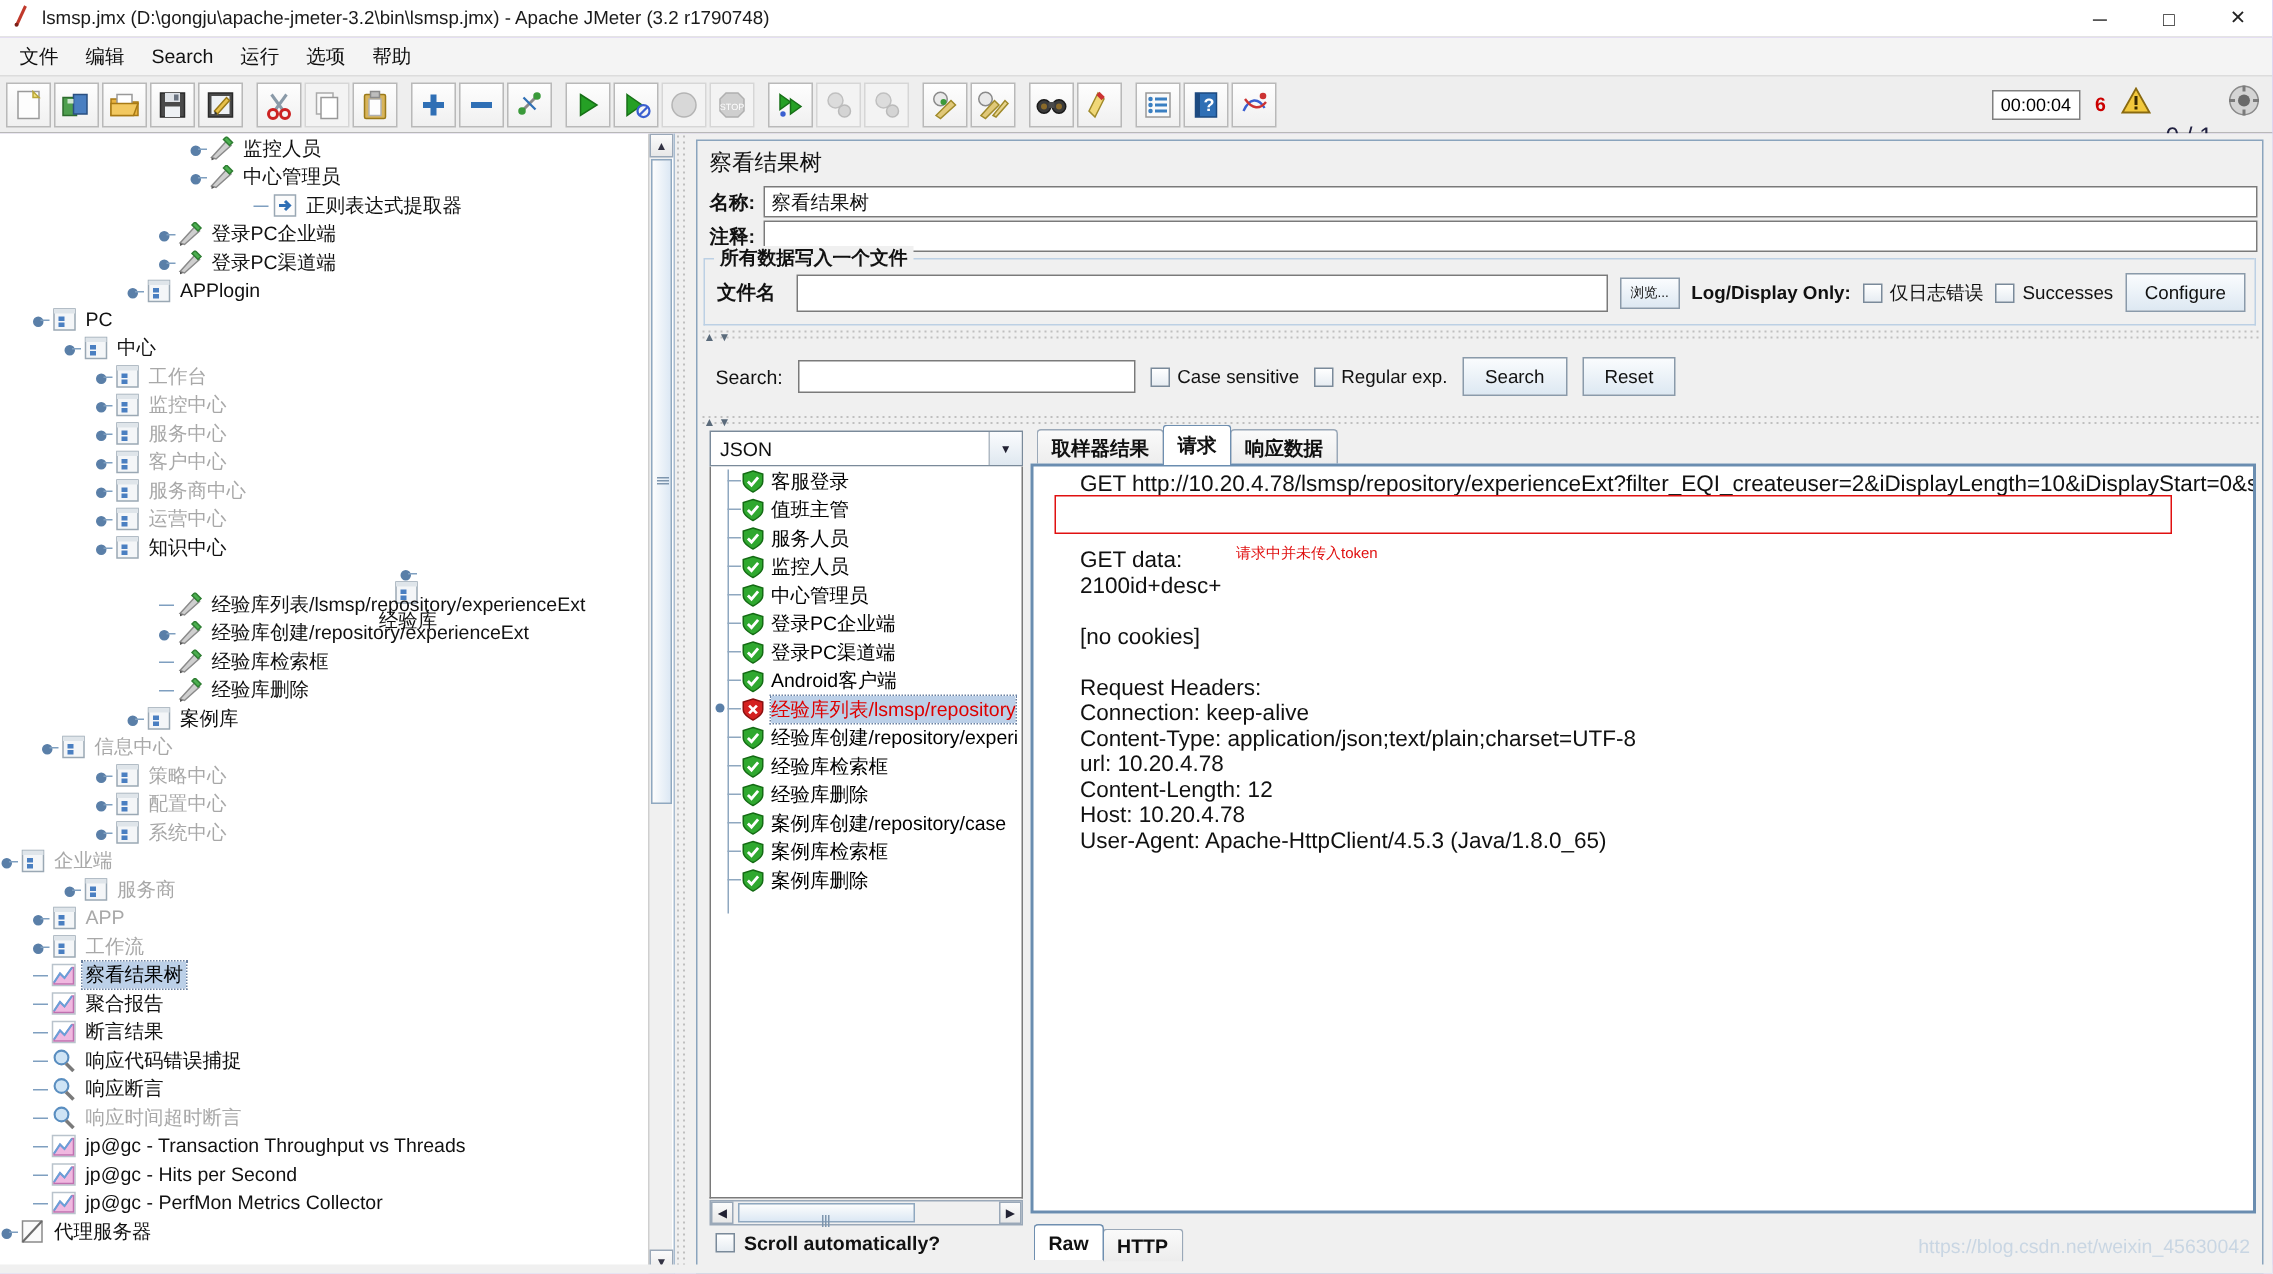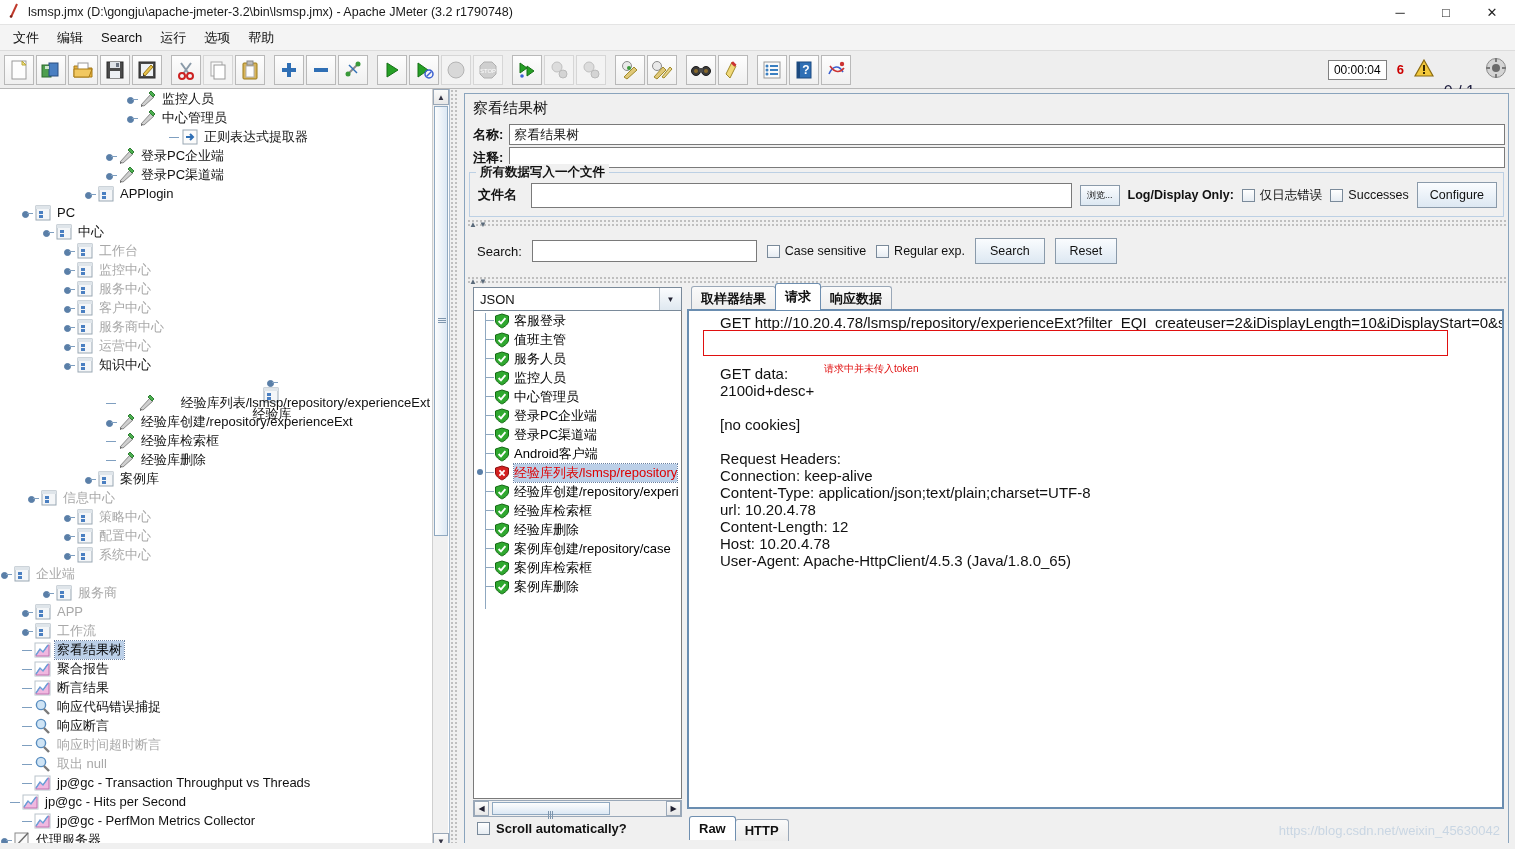--- a/index.html
+++ b/index.html
@@ -622,21 +622,21 @@
           <div class="tnode" style="padding-left: 112px; flex-direction: column;">
             <span class="handle"></span>
             <span class="ticon"><svg width="18" height="16">
                 <rect x="2" y="1" width="14" height="14" fill="#f4f6f8" stroke="#9aa8b4"></rect>
                 <rect x="2" y="1" width="14" height="3" fill="#dfe5ea"></rect>
                 <rect x="5" y="6" width="4" height="3" fill="#4a7fc1"></rect>
                 <rect x="5" y="10" width="4" height="3" fill="#4a7fc1"></rect>
               </svg></span>
             <span class="tlabel">经验库</span>
           </div>
-          <div class="tnode" style="padding-left: 105px; justify-content: space-between;">
+          <div class="tnode" style="padding-left: 105px;">
             <span class="handle leaf"></span>
             <span class="ticon"><svg width="18" height="16">
                 <path d="M2 14 L12 3 L15 6 L5 15 Z" fill="#cfcfcf" stroke="#8a8a8a"></path>
                 <path d="M10 2 L14 6 L16 4 L12 0 Z" fill="#4caf50" stroke="#2e7d32"></path>
                 <path d="M2 14 L2 16 L4 15 Z" fill="#555"></path>
               </svg></span>
             <span class="tlabel">经验库列表/lsmsp/repository/experienceExt</span>
           </div>
           <div class="tnode" style="padding-left: 105px;">
             <span class="handle"></span>
@@ -799,38 +799,30 @@
             <span class="tlabel">响应断言</span>
           </div>
           <div class="tnode disabled" style="padding-left: 21px;">
             <span class="handle leaf"></span>
             <span class="ticon"><svg width="18" height="16">
                 <circle cx="7" cy="6" r="4.6" fill="#cfe4f5" stroke="#5a8ec0" stroke-width="1.4"></circle>
                 <path d="M10 10 L15 15" stroke="#7a7a7a" stroke-width="2.4"></path>
               </svg></span>
             <span class="tlabel">响应时间超时断言</span>
           </div>
-          <div class="tnode disabled" style="padding-left: 21px;">
-            <span class="handle leaf"></span>
-            <span class="ticon"><svg width="18" height="16">
-                <circle cx="7" cy="6" r="4.6" fill="#cfe4f5" stroke="#5a8ec0" stroke-width="1.4"></circle>
-                <path d="M10 10 L15 15" stroke="#7a7a7a" stroke-width="2.4"></path>
-              </svg></span>
-            <span class="tlabel">取出 null</span>
-          </div>
           <div class="tnode" style="padding-left: 21px;">
             <span class="handle leaf"></span>
             <span class="ticon"><svg width="18" height="16">
                 <rect x="1" y="1" width="15" height="14" fill="#fff" stroke="#b9c3cc"></rect>
                 <path d="M2 13 L6 7 L9 10 L14 3 L15 3 L15 14 L2 14 Z" fill="#f0b8e0" stroke="#c070b0"></path>
                 <path d="M2 13 L6 7 L9 10 L14 3" stroke="#6a9fd8" fill="none" stroke-width="1.4"></path>
               </svg></span>
             <span class="tlabel">jp@gc - Transaction Throughput vs Threads</span>
           </div>
-          <div class="tnode" style="padding-left: 9px;">
+          <div class="tnode" style="padding-left: 21px;">
             <span class="handle leaf"></span>
             <span class="ticon"><svg width="18" height="16">
                 <rect x="1" y="1" width="15" height="14" fill="#fff" stroke="#b9c3cc"></rect>
                 <path d="M2 13 L6 7 L9 10 L14 3 L15 3 L15 14 L2 14 Z" fill="#f0b8e0" stroke="#c070b0"></path>
                 <path d="M2 13 L6 7 L9 10 L14 3" stroke="#6a9fd8" fill="none" stroke-width="1.4"></path>
               </svg></span>
             <span class="tlabel">jp@gc - Hits per Second</span>
           </div>
           <div class="tnode" style="padding-left: 21px;">
             <span class="handle leaf"></span>

